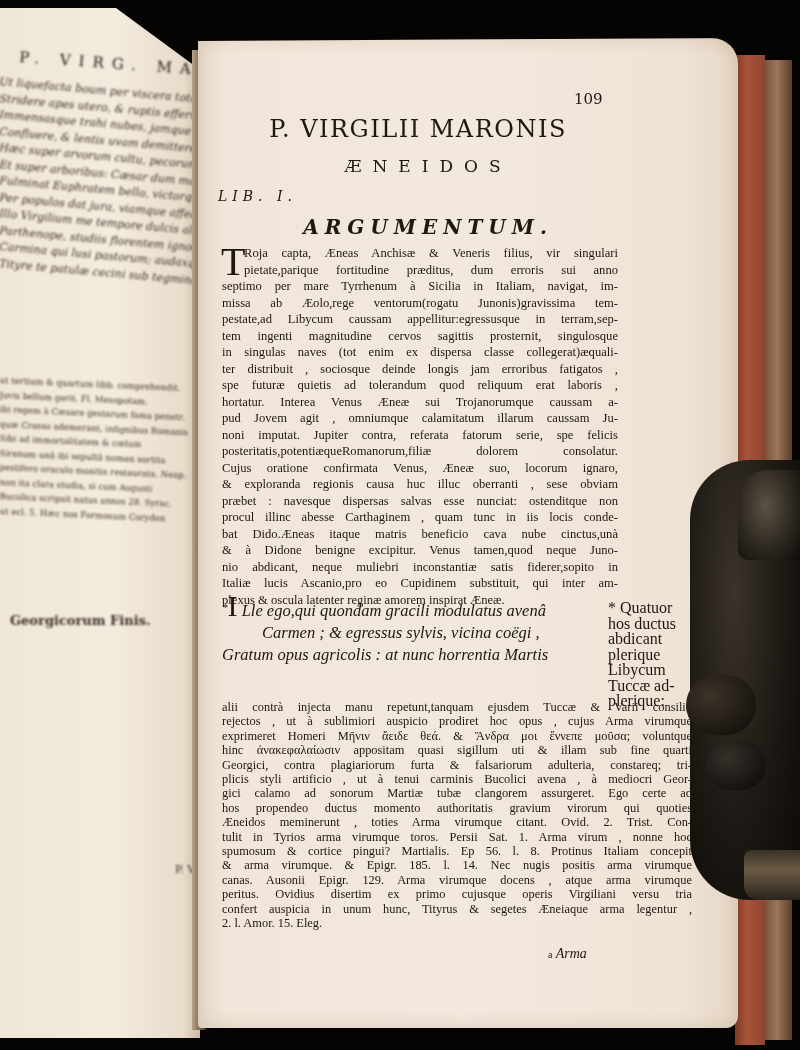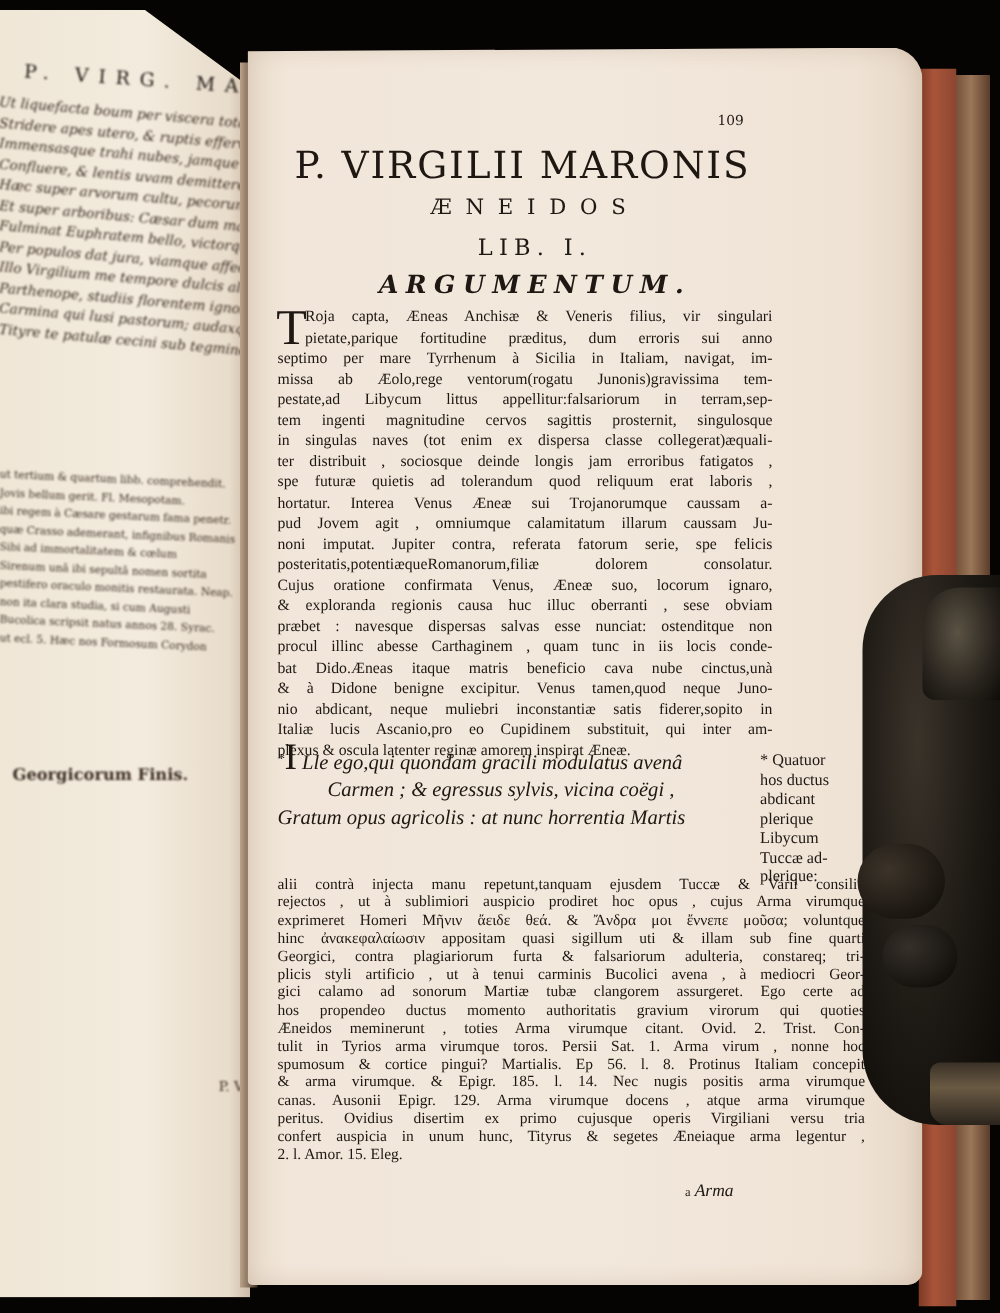--- a/index.html
+++ b/index.html
@@ -82,33 +82,33 @@
     border-radius:30px 0 0 10px;
   }
   .weight-base {
     position:absolute; left:744px; top:850px; width:56px; height:50px;
     background:linear-gradient(180deg,#3a3126 0%,#6a5a44 40%,#2b241c 100%);
     border-radius:8px 0 0 14px;
   }
 
   .ink { color:#1e1712; }
   .page-number {
-    position:absolute; left:574px; top:90px; font-size:11px;
+    position:absolute; left:574px; top:90px; font-size:15px;
   }
   .title {
     position:absolute; left:218px; top:115px; width:400px; text-align:center;
-    font-size:30px; letter-spacing:1.5px; white-space:nowrap;
+    font-size:24px; letter-spacing:1.5px; white-space:nowrap;
   }
   .subtitle {
     position:absolute; left:218px; top:156px; width:420px; text-align:center;
     font-size:17px; letter-spacing:11px; padding-left:0;
   }
   .book-label {
-    position:absolute; left:218px; top:188px; width:420px; text-align:center;
-    font-size:18px; letter-spacing:5px;
+    position:absolute; left:218px; top:188px; width:420px; text-align:left;
+    font-size:14px; letter-spacing:5px;font-style:italic;
   }
   .arg-heading {
     position:absolute; left:218px; top:215px; width:420px; text-align:center;
     font-size:20px; font-style:italic; letter-spacing:6px; font-weight:bold;
   }
   .prose {
     position:absolute; left:222px; top:245px; width:396px;
     font-size:12.6px; line-height:16.5px; text-align:justify;
     font-family:"Liberation Serif", serif;
   }
@@ -123,21 +123,21 @@
   .verse {
     position:absolute; left:222px; top:596px; width:370px;
     font-family:"Liberation Serif", serif; font-style:italic;
     font-size:16.5px; line-height:22px;
   }
   .verse .star { font-size:11px; vertical-align:top; }
   .verse .vcap { font-size:30px; font-style:normal; line-height:20px; }
   .verse .v2 { padding-left:40px; }
   .sidenote {
     position:absolute; left:608px; top:600px; width:88px;
-    font-family:"Liberation Serif", serif; font-size:13px; line-height:15.5px;
+    font-family:"Liberation Serif", serif; font-size:16px; line-height:15.5px;
   }
   .commentary {
     position:absolute; left:222px; top:700px; width:470px;
     font-family:"Liberation Serif", serif; font-size:12.4px; line-height:14.4px;
   }
   .commentary .line { white-space:nowrap; display:block; text-align:justify; text-align-last:justify; }
   .commentary .line.last { text-align-last:left; }
   .catchword {
     position:absolute; left:548px; top:946px; font-size:14px; font-style:italic;
     font-family:"Liberation Serif", serif;
@@ -192,21 +192,21 @@
 <div class="subtitle ink">ÆNEIDOS</div>
 <div class="book-label ink">LIB. I.</div>
 <div class="arg-heading ink">ARGUMENTUM.</div>
 
 <div class="dropcap ink">T</div>
 <div class="prose ink">
   <span class="line indent">Roja capta, Æneas Anchisæ &amp; Veneris filius, vir singulari</span>
   <span class="line indent">pietate,parique fortitudine præditus, dum erroris sui anno</span>
   <span class="line">septimo per mare Tyrrhenum à Sicilia in Italiam, navigat, im-</span>
   <span class="line">missa ab Æolo,rege ventorum(rogatu Junonis)gravissima tem-</span>
-  <span class="line">pestate,ad Libycum littus appellitur:falsariorum in terram,sep-</span>
+  <span class="line">pestate,ad Libycum caussam appellitur:egressusque in terram,sep-</span>
   <span class="line">tem ingenti magnitudine cervos sagittis prosternit, singulosque</span>
   <span class="line">in singulas naves (tot enim ex dispersa classe collegerat)æquali-</span>
   <span class="line">ter distribuit , sociosque deinde longis jam erroribus fatigatos ,</span>
   <span class="line">spe futuræ quietis ad tolerandum quod reliquum erat laboris ,</span>
   <span class="line">hortatur. Interea Venus Æneæ sui Trojanorumque caussam a-</span>
   <span class="line">pud Jovem agit , omniumque calamitatum illarum caussam Ju-</span>
   <span class="line">noni imputat. Jupiter contra, referata fatorum serie, spe felicis</span>
   <span class="line">posteritatis,potentiæqueRomanorum,filiæ dolorem consolatur.</span>
   <span class="line">Cujus oratione confirmata Venus, Æneæ suo, locorum ignaro,</span>
   <span class="line">&amp; exploranda regionis causa huc illuc oberranti , sese obviam</span>

